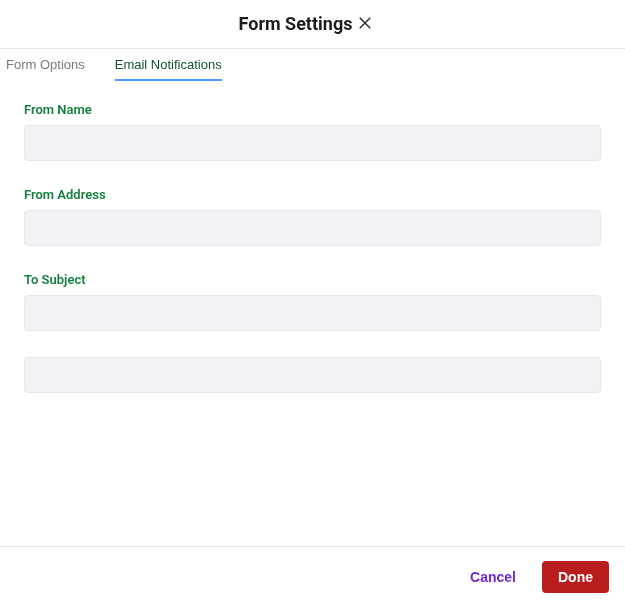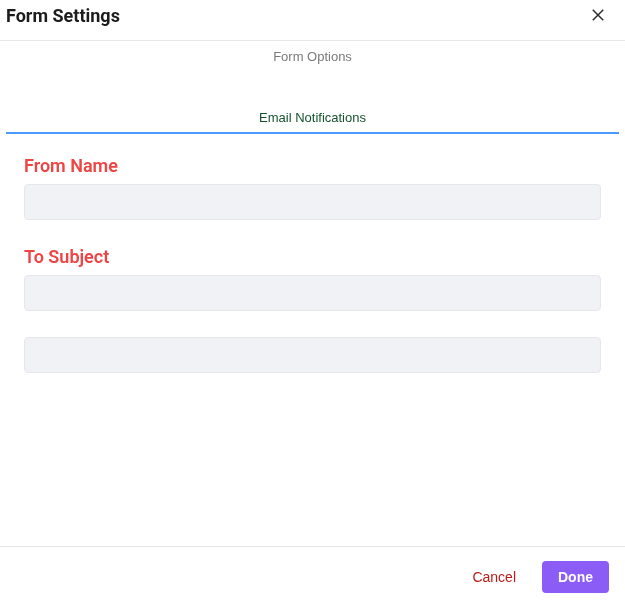--- a/index.html
+++ b/index.html
@@ -12,22 +12,22 @@
       background: #fff;
       width: 625px;
       height: 607px;
       display: flex;
       flex-direction: column;
       overflow: hidden;
     }
     .header {
       display: flex;
       align-items: center;
-      justify-content: space-between;
-      padding: 2px 14px 12px 6px;
+      justify-content: center;
+      padding: 10px 14px 12px 6px;
       border-bottom: 1px solid #e7e7e7;
     }
     .header-title {
       font-size: 18px;
       font-weight: 700;
       color: #1c1c1c;
     }
     .close-btn {
       background: none;
       border: none;
@@ -40,21 +40,20 @@
     .close-btn svg {
       width: 18px;
       height: 18px;
       stroke: #2e2e2e;
       stroke-width: 2;
     }
     .tabs {
       display: flex;
       padding: 0 6px;
       gap: 30px;
-      flex-direction: column;
     }
     .tab {
       padding: 8px 0 8px 0;
       font-size: 13px;
       font-weight: 400;
       color: #7a7a7a;
       background: none;
       border: none;
       cursor: pointer;
       position: relative;
@@ -103,23 +102,23 @@
     .toggle-label {
       font-size: 12px;
       font-weight: 600;
       color: #2e2e2e;
     }
     .form-group {
       margin-bottom: 26px;
     }
     .form-label {
       display: block;
-      font-size: 18px;
+      font-size: 13px;
       font-weight: 600;
-      color: #ef4444;
+      color: #15803d;
       margin-bottom: 8px;
     }
     .form-input {
       width: 100%;
       height: 36px;
       background: #f1f2f5;
       border: 1px solid #e7e7e9;
       border-radius: 4px;
       padding: 0 10px;
       font-size: 13px;
@@ -129,28 +128,28 @@
       border-top: 1px solid #e7e7e7;
       padding: 14px 16px;
       display: flex;
       justify-content: flex-end;
       gap: 18px;
       align-items: center;
     }
     .btn-cancel {
       background: none;
       border: none;
-      color: #b91c1c;
+      color: #6d28d9;
       font-size: 14px;
-      font-weight: 400;
+      font-weight: 700;
       cursor: pointer;
       padding: 6px 8px;
     }
     .btn-done {
-      background: #8b5cf6;
+      background: #b91c1c;
       border: none;
       color: #fff;
       font-size: 14px;
       font-weight: 600;
       cursor: pointer;
       padding: 8px 16px;
       border-radius: 4px;
     }
   </style>
 </head>
@@ -171,20 +170,24 @@
 </div>
 
 <div class="content">
 
 
   <div class="form-group">
     <label class="form-label">From Name</label>
     <input type="text" class="form-input" value="" style="">
   </div>
 
+  <div class="form-group">
+    <label class="form-label">From Address</label>
+    <input type="text" class="form-input" value="" style="">
+  </div>
 
   <div class="form-group">
     <label class="form-label">To Subject</label>
     <input type="text" class="form-input" value="" style="">
   </div>
 
   <div class="form-group">
     <input type="text" class="form-input" value="" style="">
   </div>
 

